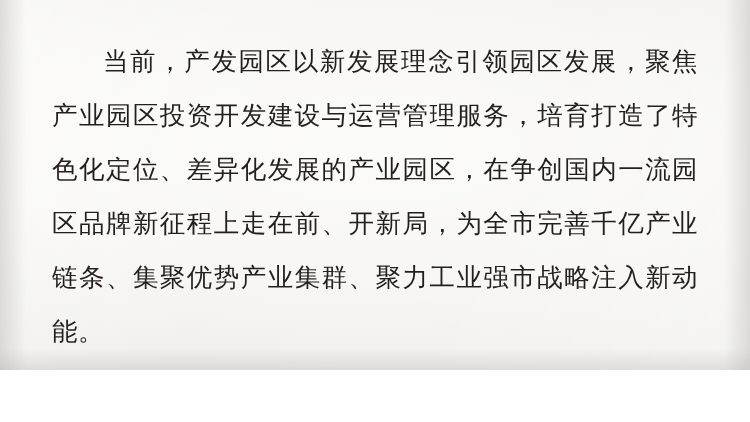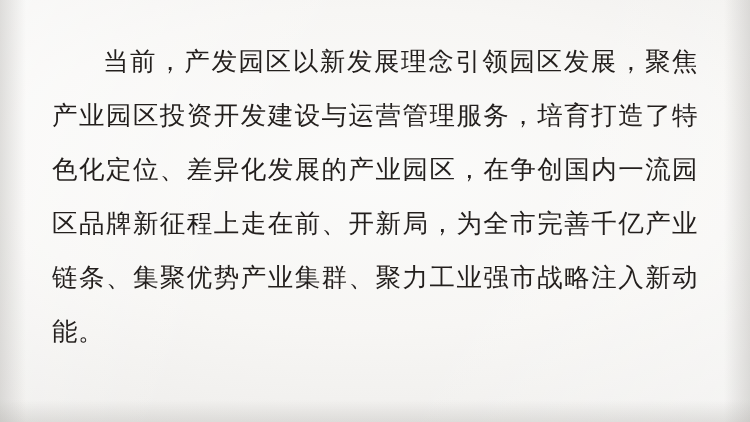--- a/index.html
+++ b/index.html
@@ -8,21 +8,21 @@
   }
   body {
     width: 750px;
     height: 422px;
     overflow: hidden;
     font-family: "Liberation Sans", sans-serif;
   }
   .page {
     position: relative;
     width: 750px;
-    height: 422px;
+    height: 370px;
     box-sizing: border-box;
     
     background:
       radial-gradient(120% 90% at 50% 40%, #fbfbfa 0%, #f7f6f4 42%, #efeeec 72%, #e6e5e2 100%),
       linear-gradient(90deg, #e9e8e5 0%, #f8f8f6 14%, #fbfbf9 50%, #f6f5f3 86%, #e7e6e3 100%);
     overflow: hidden;
   }
   
   .sheen {
     position: absolute;

